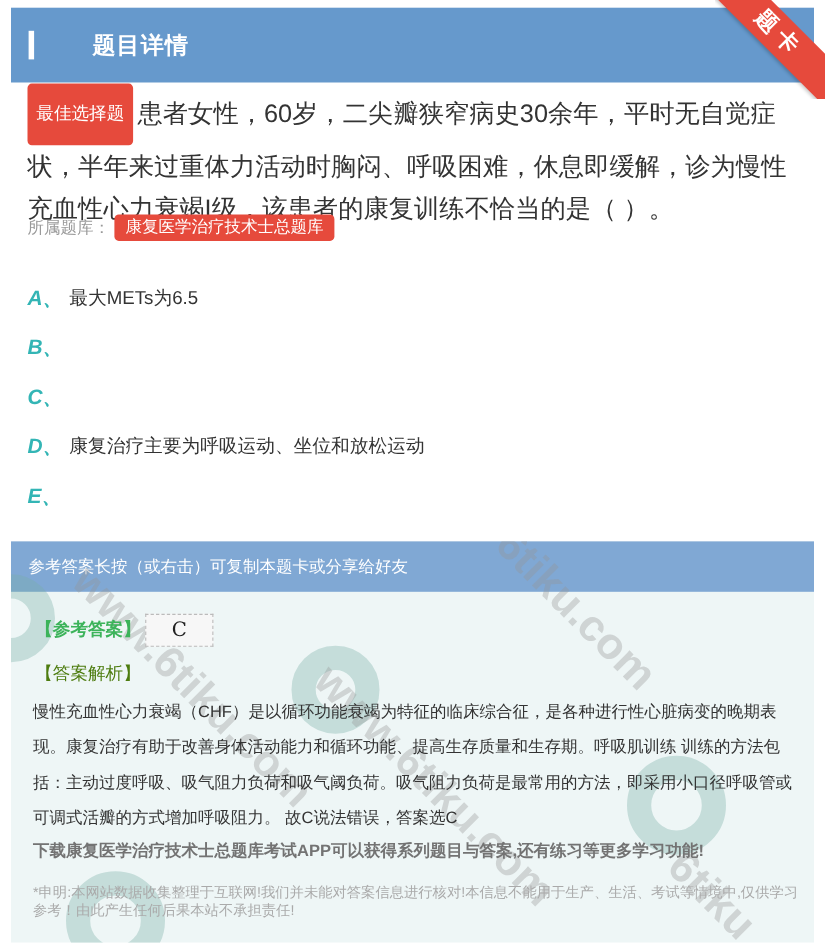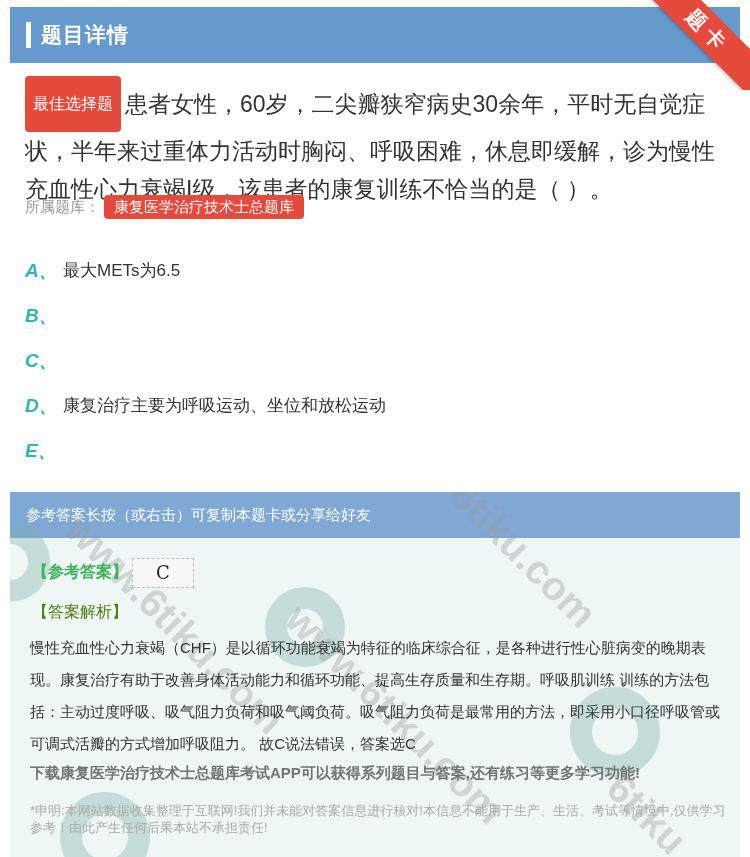--- a/index.html
+++ b/index.html
@@ -1,21 +1,21 @@
 <!DOCTYPE html>
 <html><head>
 <meta charset="utf-8">
 <style>
   * { box-sizing: border-box; margin: 0; padding: 0; }
   html, body { width: 750px; height: 857px; background: #ffffff; overflow: hidden; }
   body { font-family: "Liberation Sans", "DejaVu Sans", sans-serif; position: relative; color: #333; }
 
   .header-bar {
-    position: absolute; left: 10px; top: 7px; width: 730px; height: 56px;
-    background: #6699cc; display: flex; align-items: center; padding-left: 16px;
+    position: absolute; left: 10px; top: 7px; width: 730px; height: 68px;
+    background: #6699cc; display: flex; align-items: center; padding-left: 16px; gap: 43px;
   }
   .header-bar .accent { width: 5px; height: 26px; background: #ffffff; margin-right: 10px; }
   .header-bar .title { color: #ffffff; font-size: 21px; font-weight: bold; letter-spacing: 1px; }
 
   .ribbon-wrap { position: absolute; right: 0; top: 0; width: 100px; height: 90px; overflow: hidden; }
   .ribbon {
     position: absolute; right: -38px; top: 14px; width: 160px; height: 34px;
     background: #e64a3c; transform: rotate(45deg); text-align: center; color: #fff;
     font-size: 20px; font-weight: bold; line-height: 34px; letter-spacing: 6px;
     box-shadow: 0 2px 3px rgba(0,0,0,0.2);

